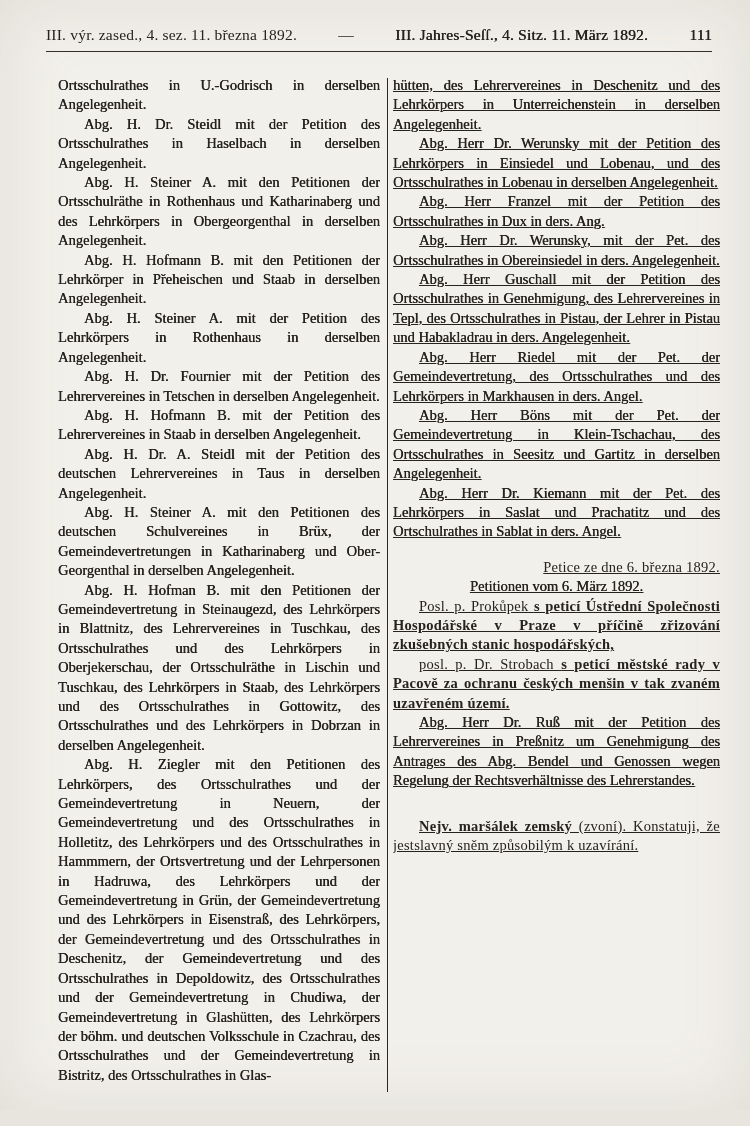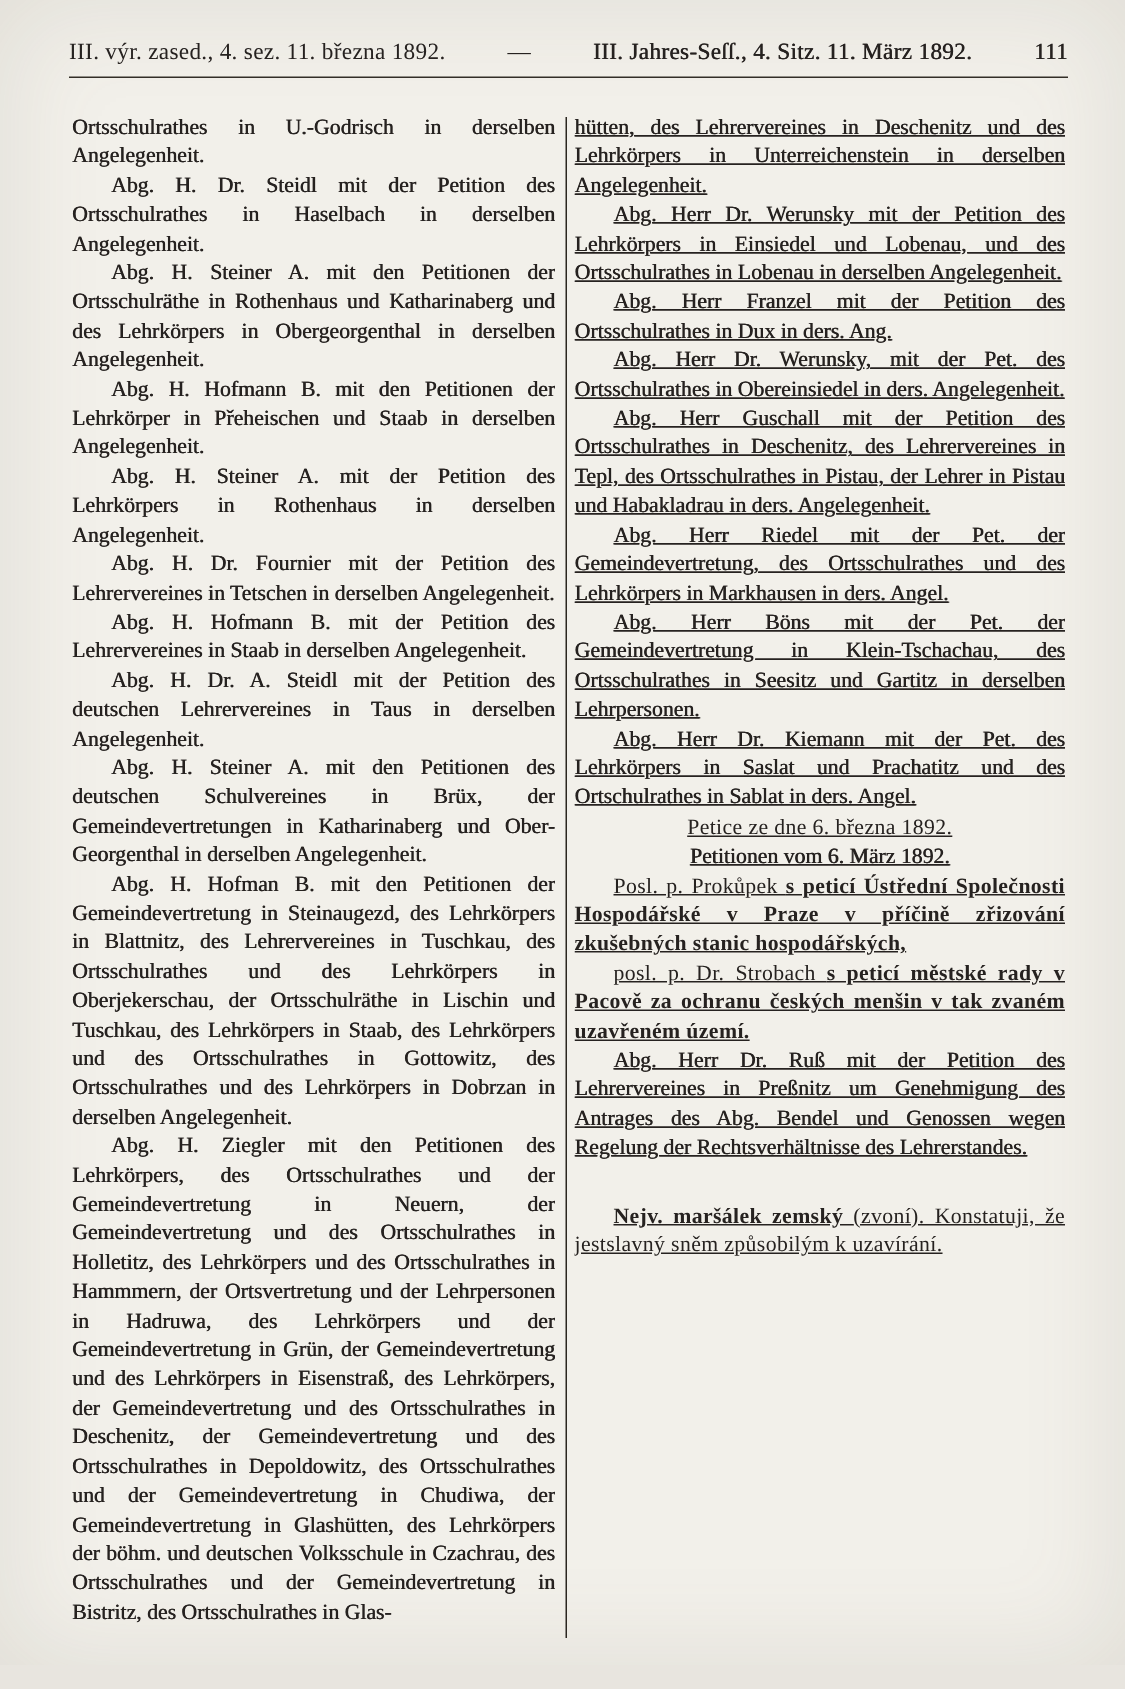--- a/index.html
+++ b/index.html
@@ -24,21 +24,21 @@
     align-items: baseline;
     font-size: 15.5px;
     letter-spacing: 0.2px;
     border-bottom: 1.5px solid #332e27;
     padding-bottom: 7px;
     white-space: nowrap;
   }
   .header .seg { display: inline-block; }
   .cols {
     position: absolute;
-    top: 76px; left: 48px;
+    top: 76px; left: 58px;
     width: 662px; height: 1022px;
     display: flex;
     overflow: hidden;
   }
   .col-left { width: 322px; overflow: hidden; }
   .col-right { flex: 1; overflow: hidden; text-decoration: underline; }
   .divider {
     width: 0;
     border-left: 1.6px solid #2b2620;
     margin: 2px 5px 0 7px;
@@ -83,25 +83,25 @@
         <p class="para de"><span>Abg. H. Steiner A. mit den Petitionen des deutschen Schulvereines in Brüx, der Gemeindevertretungen in Katharinaberg und Ober-Georgenthal in derselben Angelegenheit.</span></p>
         <p class="para de"><span>Abg. H. Hofman B. mit den Petitionen der Gemeindevertretung in Steinaugezd, des Lehrkörpers in Blattnitz, des Lehrervereines in Tuschkau, des Ortsschulrathes und des Lehrkörpers in Oberjekerschau, der Ortsschulräthe in Lischin und Tuschkau, des Lehrkörpers in Staab, des Lehrkörpers und des Ortsschulrathes in Gottowitz, des Ortsschulrathes und des Lehrkörpers in Dobrzan in derselben Angelegenheit.</span></p>
         <p class="para de"><span>Abg. H. Ziegler mit den Petitionen des Lehrkörpers, des Ortsschulrathes und der Gemeindevertretung in Neuern, der Gemeindevertretung und des Ortsschulrathes in Holletitz, des Lehrkörpers und des Ortsschulrathes in Hammmern, der Ortsvertretung und der Lehrpersonen in Hadruwa, des Lehrkörpers und der Gemeindevertretung in Grün, der Gemeindevertretung und des Lehrkörpers in Eisenstraß, des Lehrkörpers, der Gemeindevertretung und des Ortsschulrathes in Deschenitz, der Gemeindevertretung und des Ortsschulrathes in Depoldowitz, des Ortsschulrathes und der Gemeindevertretung in Chudiwa, der Gemeindevertretung in Glashütten, des Lehrkörpers der böhm. und deutschen Volksschule in Czachrau, des Ortsschulrathes und der Gemeindevertretung in Bistritz, des Ortsschulrathes in Glas-</span></p>
       </div>
     <div class="divider"></div>
     <div class="col-right" id="col-right">
         <p class="para de noindent"><span>hütten, des Lehrervereines in Deschenitz und des Lehrkörpers in Unterreichenstein in derselben Angelegenheit.</span></p>
         <p class="para de"><span>Abg. Herr Dr. Werunsky mit der Petition des Lehrkörpers in Einsiedel und Lobenau, und des Ortsschulrathes in Lobenau in derselben Angelegenheit.</span></p>
         <p class="para de"><span>Abg. Herr Franzel mit der Petition des Ortsschulrathes in Dux in ders. Ang.</span></p>
         <p class="para de"><span>Abg. Herr Dr. Werunsky, mit der Pet. des Ortsschulrathes in Obereinsiedel in ders. Angelegenheit.</span></p>
-        <p class="para de"><span>Abg. Herr Guschall mit der Petition des Ortsschulrathes in Deschenitz, des Lehrervereines in Tepl, des Ortsschulrathes in Pistau, der Lehrer in Pistau und Habakladrau in ders. Angelegenheit.</span></p>
+        <p class="para de"><span>Abg. Herr Guschall mit der Petition des Ortsschulrathes in Genehmigung, des Lehrervereines in Tepl, des Ortsschulrathes in Pistau, der Lehrer in Pistau und Habakladrau in ders. Angelegenheit.</span></p>
         <p class="para de"><span>Abg. Herr Riedel mit der Pet. der Gemeindevertretung, des Ortsschulrathes und des Lehrkörpers in Markhausen in ders. Angel.</span></p>
-        <p class="para de"><span>Abg. Herr Böns mit der Pet. der Gemeindevertretung in Klein-Tschachau, des Ortsschulrathes in Seesitz und Gartitz in derselben Lehrpersonen.</span></p>
+        <p class="para de"><span>Abg. Herr Böns mit der Pet. der Gemeindevertretung in Klein-Tschachau, des Ortsschulrathes in Seesitz und Gartitz in derselben Angelegenheit.</span></p>
         <p class="para de"><span>Abg. Herr Dr. Kiemann mit der Pet. des Lehrkörpers in Saslat und Prachatitz und des Ortschulrathes in Sablat in ders. Angel.</span></p>
-        <p class="para cs center" style="margin-top: 1px;"><span>Petice ze dne 6. března 1892.</span></p>
+        <p class="para cs center" style="margin-top: 16px; text-align: right;"><span>Petice ze dne 6. března 1892.</span></p>
         <p class="para de center"><span>Petitionen vom 6. März 1892.</span></p>
         <p class="para cs"><span>Posl. p. Prokůpek </span><span class="bold">s peticí Ústřední Společnosti Hospodářské v Praze v příčině zřizování zkušebných stanic hospodářských,</span></p>
         <p class="para cs"><span>posl. p. Dr. Strobach </span><span class="bold">s peticí městské rady v Pacově za ochranu českých menšin v tak zvaném uzavřeném území.</span></p>
         <p class="para de"><span>Abg. Herr Dr. Ruß mit der Petition des Lehrervereines in Preßnitz um Genehmigung des Antrages des Abg. Bendel und Genossen wegen Regelung der Rechtsverhältnisse des Lehrerstandes.</span></p>
         <p class="para cs" style="margin-top: 26px;"><span class="bold">Nejv. maršálek zemský </span><span>(zvoní).  Konstatuji, že jestslavný sněm  způsobilým  k uzavírání.</span></p>
       </div>
   </div>
 
 </div>
 

